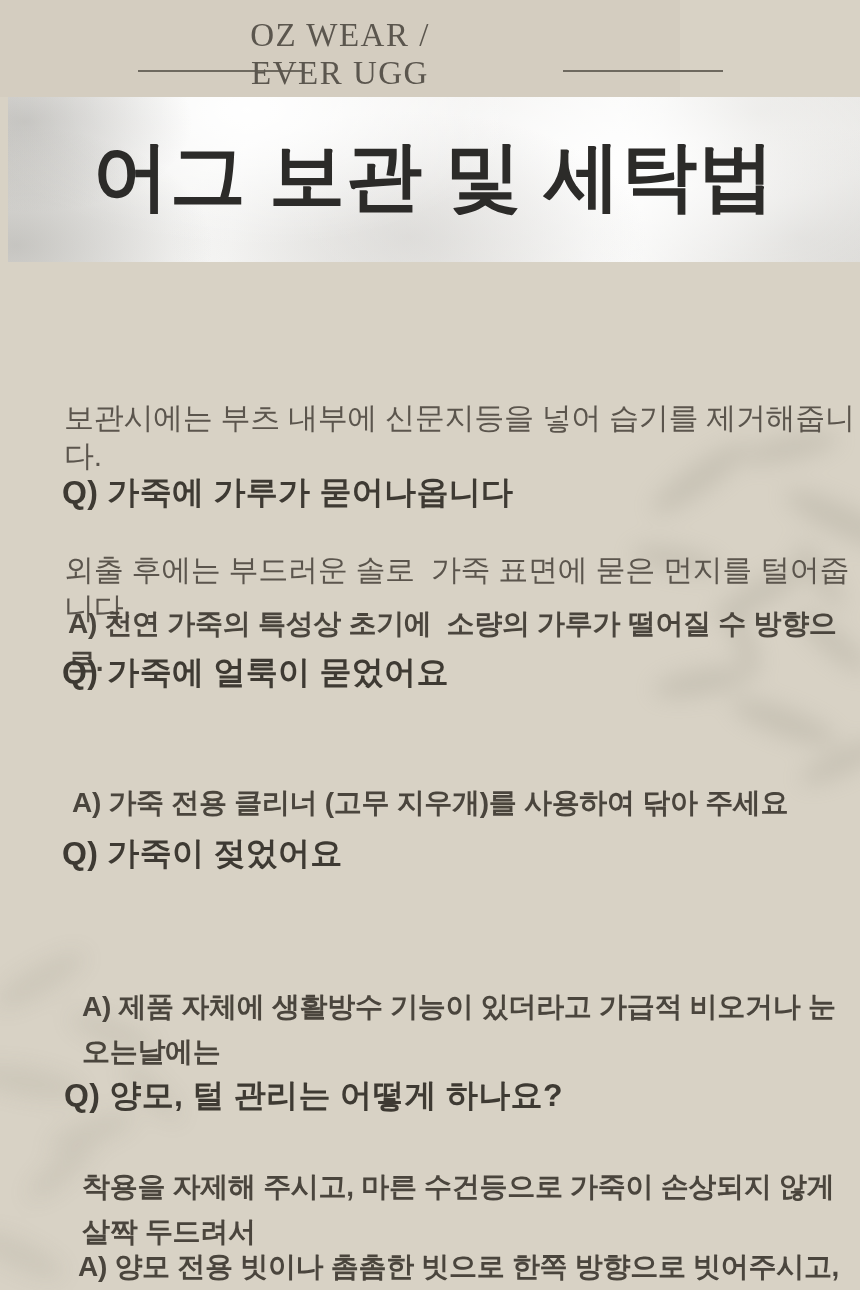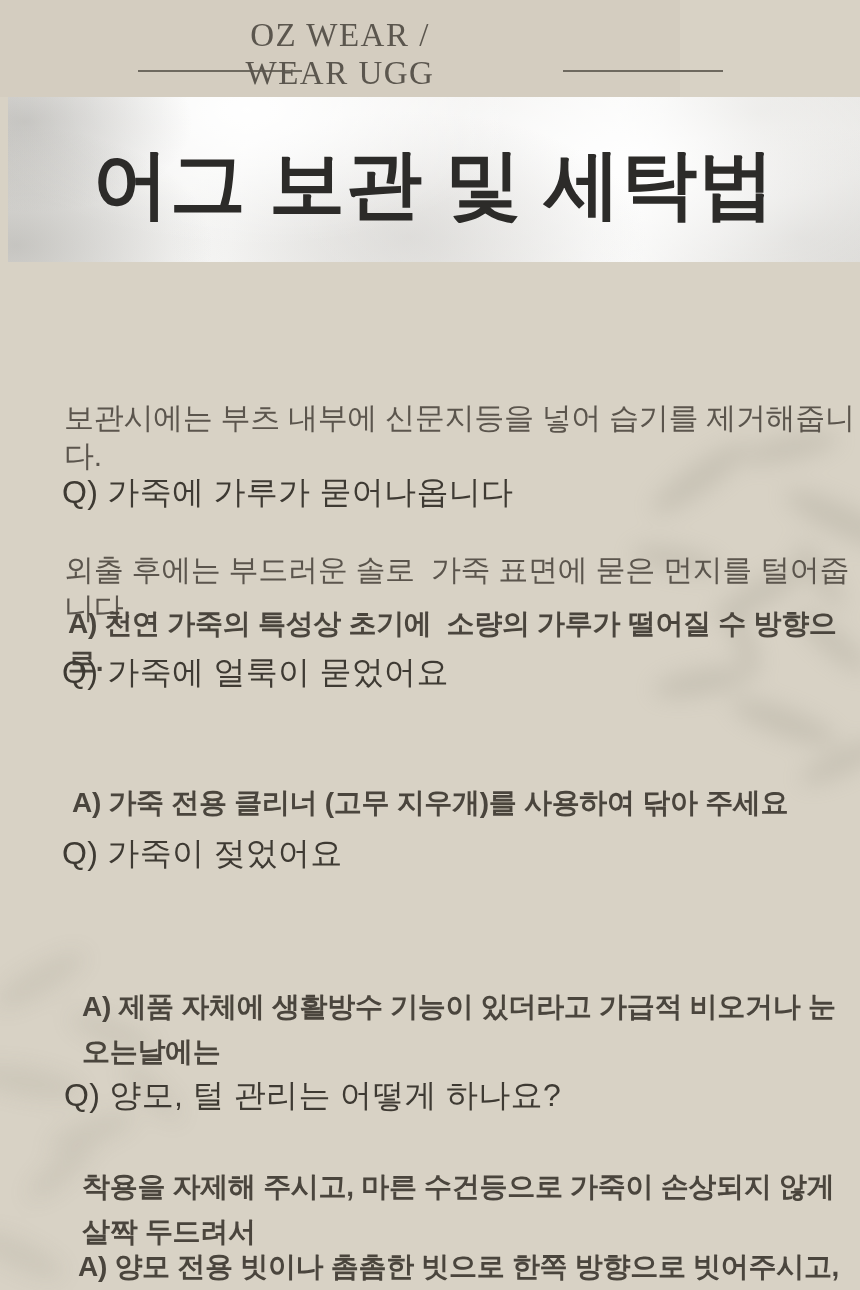--- a/index.html
+++ b/index.html
@@ -32,32 +32,32 @@
       radial-gradient(240px 130px at 2% 15%,  rgba(110,108,102,0.30), transparent 70%),
       radial-gradient(280px 170px at 1% 90%,  rgba(140,138,132,0.38), transparent 70%),
       radial-gradient(420px 210px at 28% 8%,  rgba(255,255,255,0.95), transparent 65%),
       radial-gradient(340px 180px at 47% 85%, rgba(196,194,190,0.45), transparent 70%),
       radial-gradient(520px 250px at 72% 40%, rgba(255,255,255,0.90), transparent 70%),
       radial-gradient(300px 160px at 93% 85%, rgba(185,183,178,0.40), transparent 70%),
       radial-gradient(200px 120px at 88% 10%, rgba(205,203,198,0.50), transparent 70%),
       linear-gradient(100deg, #e7e6e3 0%, #f8f8f7 28%, #eeedeb 52%, #fafaf9 74%, #e6e5e2 100%);
   }
   .title {
-    position:absolute; top:50%; left:0; right:0; margin:8px;
+    position:absolute; top:50%; left:0; right:0; margin:0;
     transform:translateY(-52%);
     text-align:center;
     font-size:76px; font-weight:900;
     color:#2c2b29; letter-spacing:1px;
   }
   
   .leaf-layer { position:absolute; top:0; left:0; z-index:0; }
   
   .tb { position:absolute; z-index:1; white-space:pre-wrap; }
   .intro { left:64px; top:323px; font-size:30px; line-height:38px; color:#5b554d; letter-spacing:-0.3px; }
-  .question { font-size:32px; font-weight:normal; color:#3e3a33; letter-spacing:0.3px; }
+  .question { font-size:32px; font-weight:bold; color:#3e3a33; letter-spacing:0.3px; }
   .answer   { font-size:28px; font-weight:bold; color:#4a453d; letter-spacing:-0.3px; }
   #q1 { left:62px; top:471px; }
   #a1 { left:68px; top:541px; }
   #q2 { left:62px; top:651px; }
   #a2 { left:72px; top:720px; }
   #q3 { left:62px; top:832px; }
   #a3 { left:82px; top:894px; line-height:45px; }
   #q4 { left:64px; top:1074px; }
   #a4 { left:78px; top:1152px; line-height:46px; }
 </style>
@@ -93,21 +93,21 @@
       <ellipse cx="152" cy="1092" rx="40" ry="11" transform="rotate(45 152 1092)"></ellipse>
       <ellipse cx="60" cy="1172" rx="42" ry="11" transform="rotate(-40 60 1172)"></ellipse>
       <ellipse cx="20" cy="1255" rx="48" ry="13" transform="rotate(25 20 1255)"></ellipse>
     </g>
   </svg>
 
   <header class="header">
     <span class="rule rule-left"></span>
     <div class="brand">
       <div>OZ WEAR /</div>
-      <div>WEAR UGG</div>
+      <div>EVER UGG</div>
     </div>
     <span class="rule rule-right"></span>
   </header>
 
   <div class="fabric">
     <h1 class="title">어그 보관 및 세탁법</h1>
   </div>
 
   <div class="tb intro">
     <div>보관시에는 부츠 내부에 신문지등을 넣어 습기를 제거해줍니다.</div>

